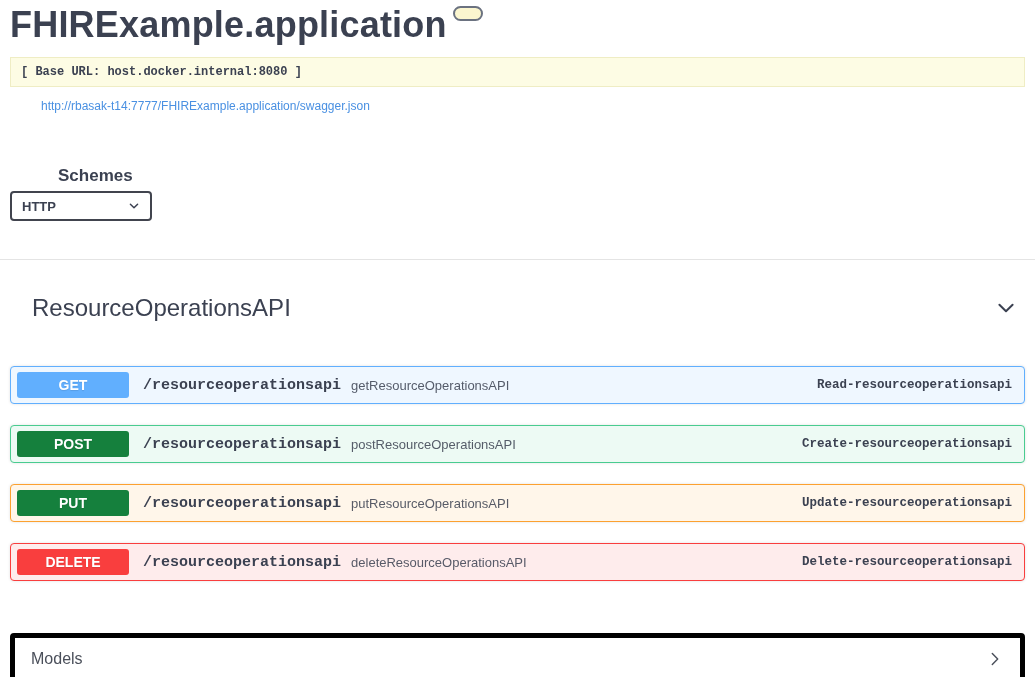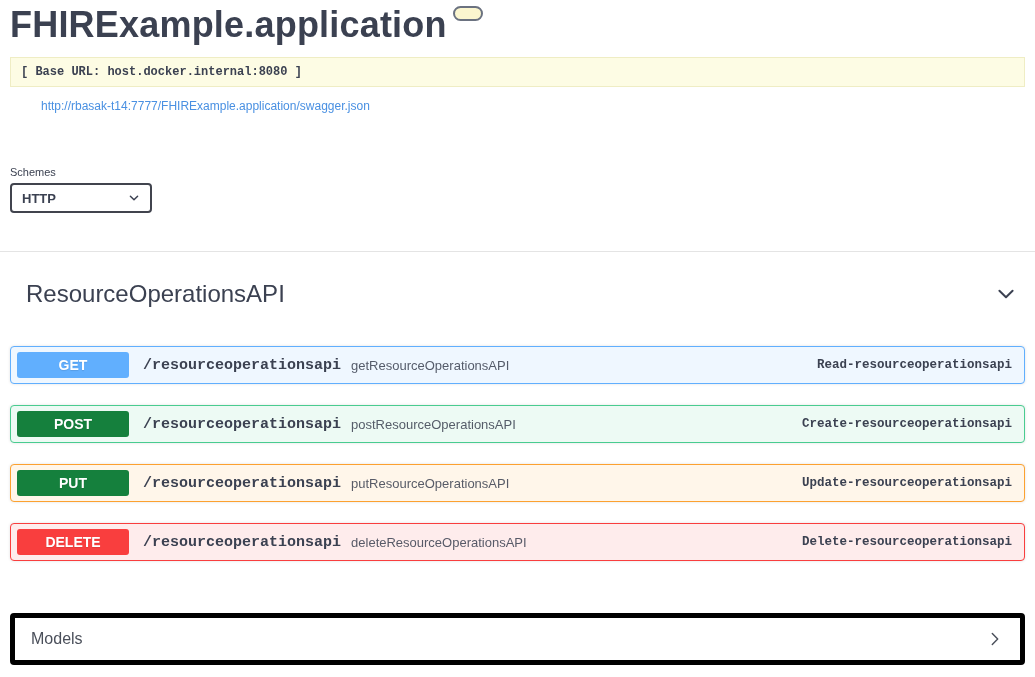--- a/index.html
+++ b/index.html
@@ -37,38 +37,38 @@
   
   .spec-link {
     display: inline-block; margin-top: 12px;
     color: #4990e2; font-size: 12px; text-decoration: none;
     cursor: pointer;
     padding-left: 31px;
   }
 
   
   .schemes-block { margin-top: 52px; }
-  .schemes-label { font-size: 11px; font-weight: 400; color: #3b4151; margin-bottom: 5px; }
+  .schemes-label { font-size: 17px; font-weight: 700; color: #3b4151; margin-bottom: 5px; margin-left: 48px; }
   .schemes-select {
     width: 142px; height: 30px;
     border: 2px solid #41444e; border-radius: 4px;
     display: flex; align-items: center; justify-content: space-between;
     padding: 0 10px; font-size: 13px; font-weight: 700; color: #3b4151;
     cursor: pointer; background: #fff; gap: 48px;
   }
 
   
   .divider { border-bottom: 1px solid #e4e4e4; margin: 38px -10px 0 -10px; }
 
   
   .section-header {
     display: flex; align-items: center; justify-content: space-between;
     padding: 20px 8px 0 8px; cursor: pointer;
   }
-  .section-title { font-size: 24px; font-weight: 400; color: #3b4151; margin: 8px; }
+  .section-title { font-size: 24px; font-weight: 400; color: #3b4151; margin: 14px; }
 
   
   .ops { margin-top: 30px; }
   .op-row {
     display: flex; align-items: center;
     height: 38px; border-radius: 4px;
     margin-bottom: 21px; padding: 0 12px 0 6px;
     border: 1px solid; box-shadow: 0 0 3px rgba(0,0,0,.12);
     cursor: pointer;
   }

